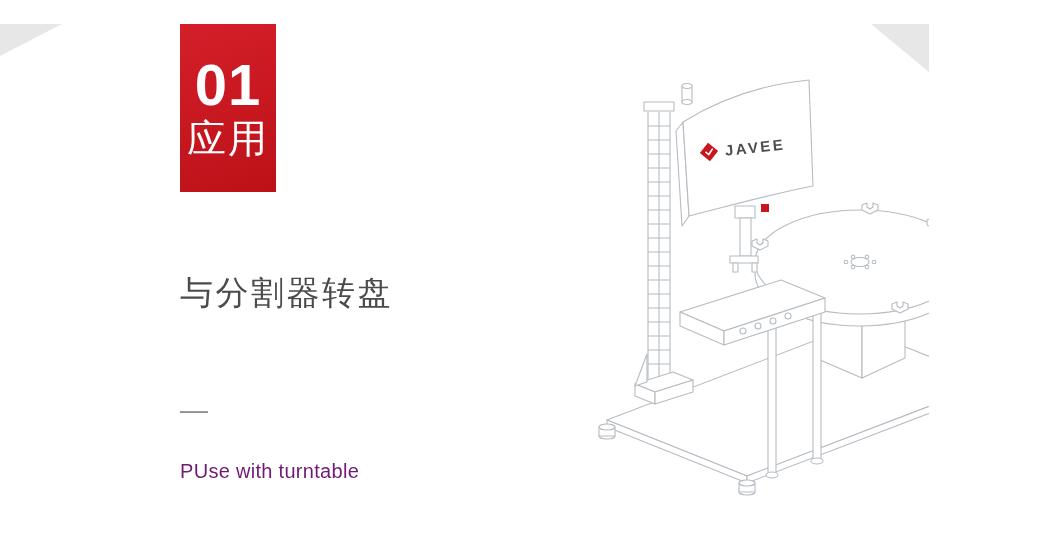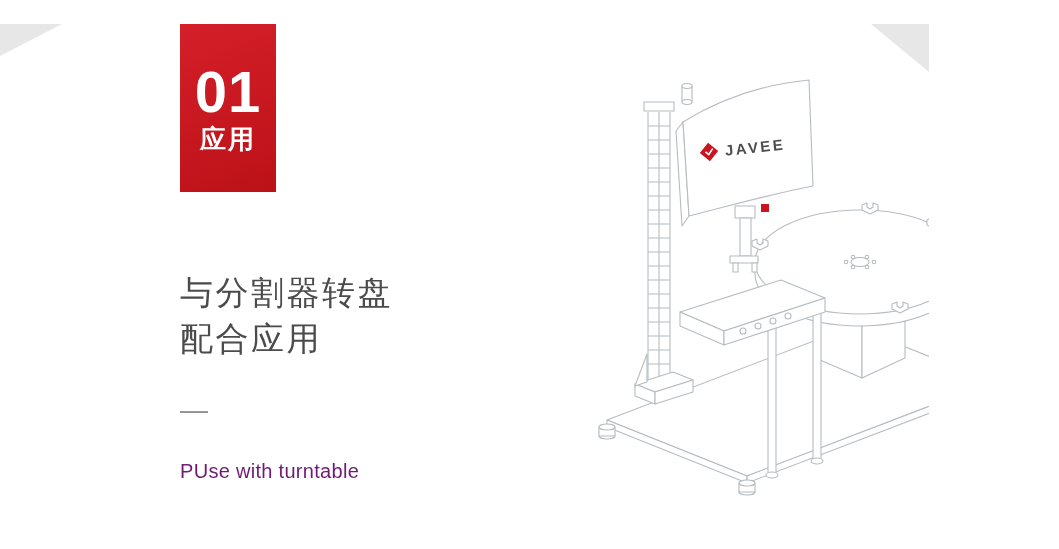--- a/index.html
+++ b/index.html
@@ -32,21 +32,21 @@
   .badge {
     position: absolute; left: 180px; top: 0;
     width: 96px; height: 168px;
     background: linear-gradient(160deg, #d41f29 0%, #bc1118 100%);
     color: #fff;
     display: flex; flex-direction: column;
     align-items: center; justify-content: center;
     gap: 4px;
   }
   .badge-number { font-size: 58px; font-weight: 700; line-height: 1; letter-spacing: 1px; }
-  .badge-label  { font-size: 26px; font-weight: 700; letter-spacing: 2px; line-height: 1.1; }
+  .badge-label  { font-size: 39px; font-weight: 400; letter-spacing: 2px; line-height: 1.1; }
 
   
   .heading {
     position: absolute; left: 180px; top: 246px;
     font-size: 33px; color: #4b4b4b;
     letter-spacing: 2.5px; line-height: 1.38; font-weight: 400;
   }
   .divider {
     position: absolute; left: 180px; top: 372px;
     font-size: 28px; color: #8f8f8f; line-height: 1;
@@ -79,21 +79,20 @@
   <div class="corner-tl"></div>
   <div class="corner-tr"></div>
 
   <div class="badge">
     <div class="badge-number">01</div>
     <div class="badge-label">应用</div>
   </div>
 
   <div class="heading">
     <div>与分割器转盘</div>
-    <div>配合应用</div>
   </div>
 
   <div class="divider">—</div>
 
   <div class="subtitle">PUse with turntable</div>
 
   <svg class="illustration" viewBox="0 0 430 470">
 
     <g>
       <polygon class="ln" points="22,366 268,272 408,328 162,422"></polygon>

